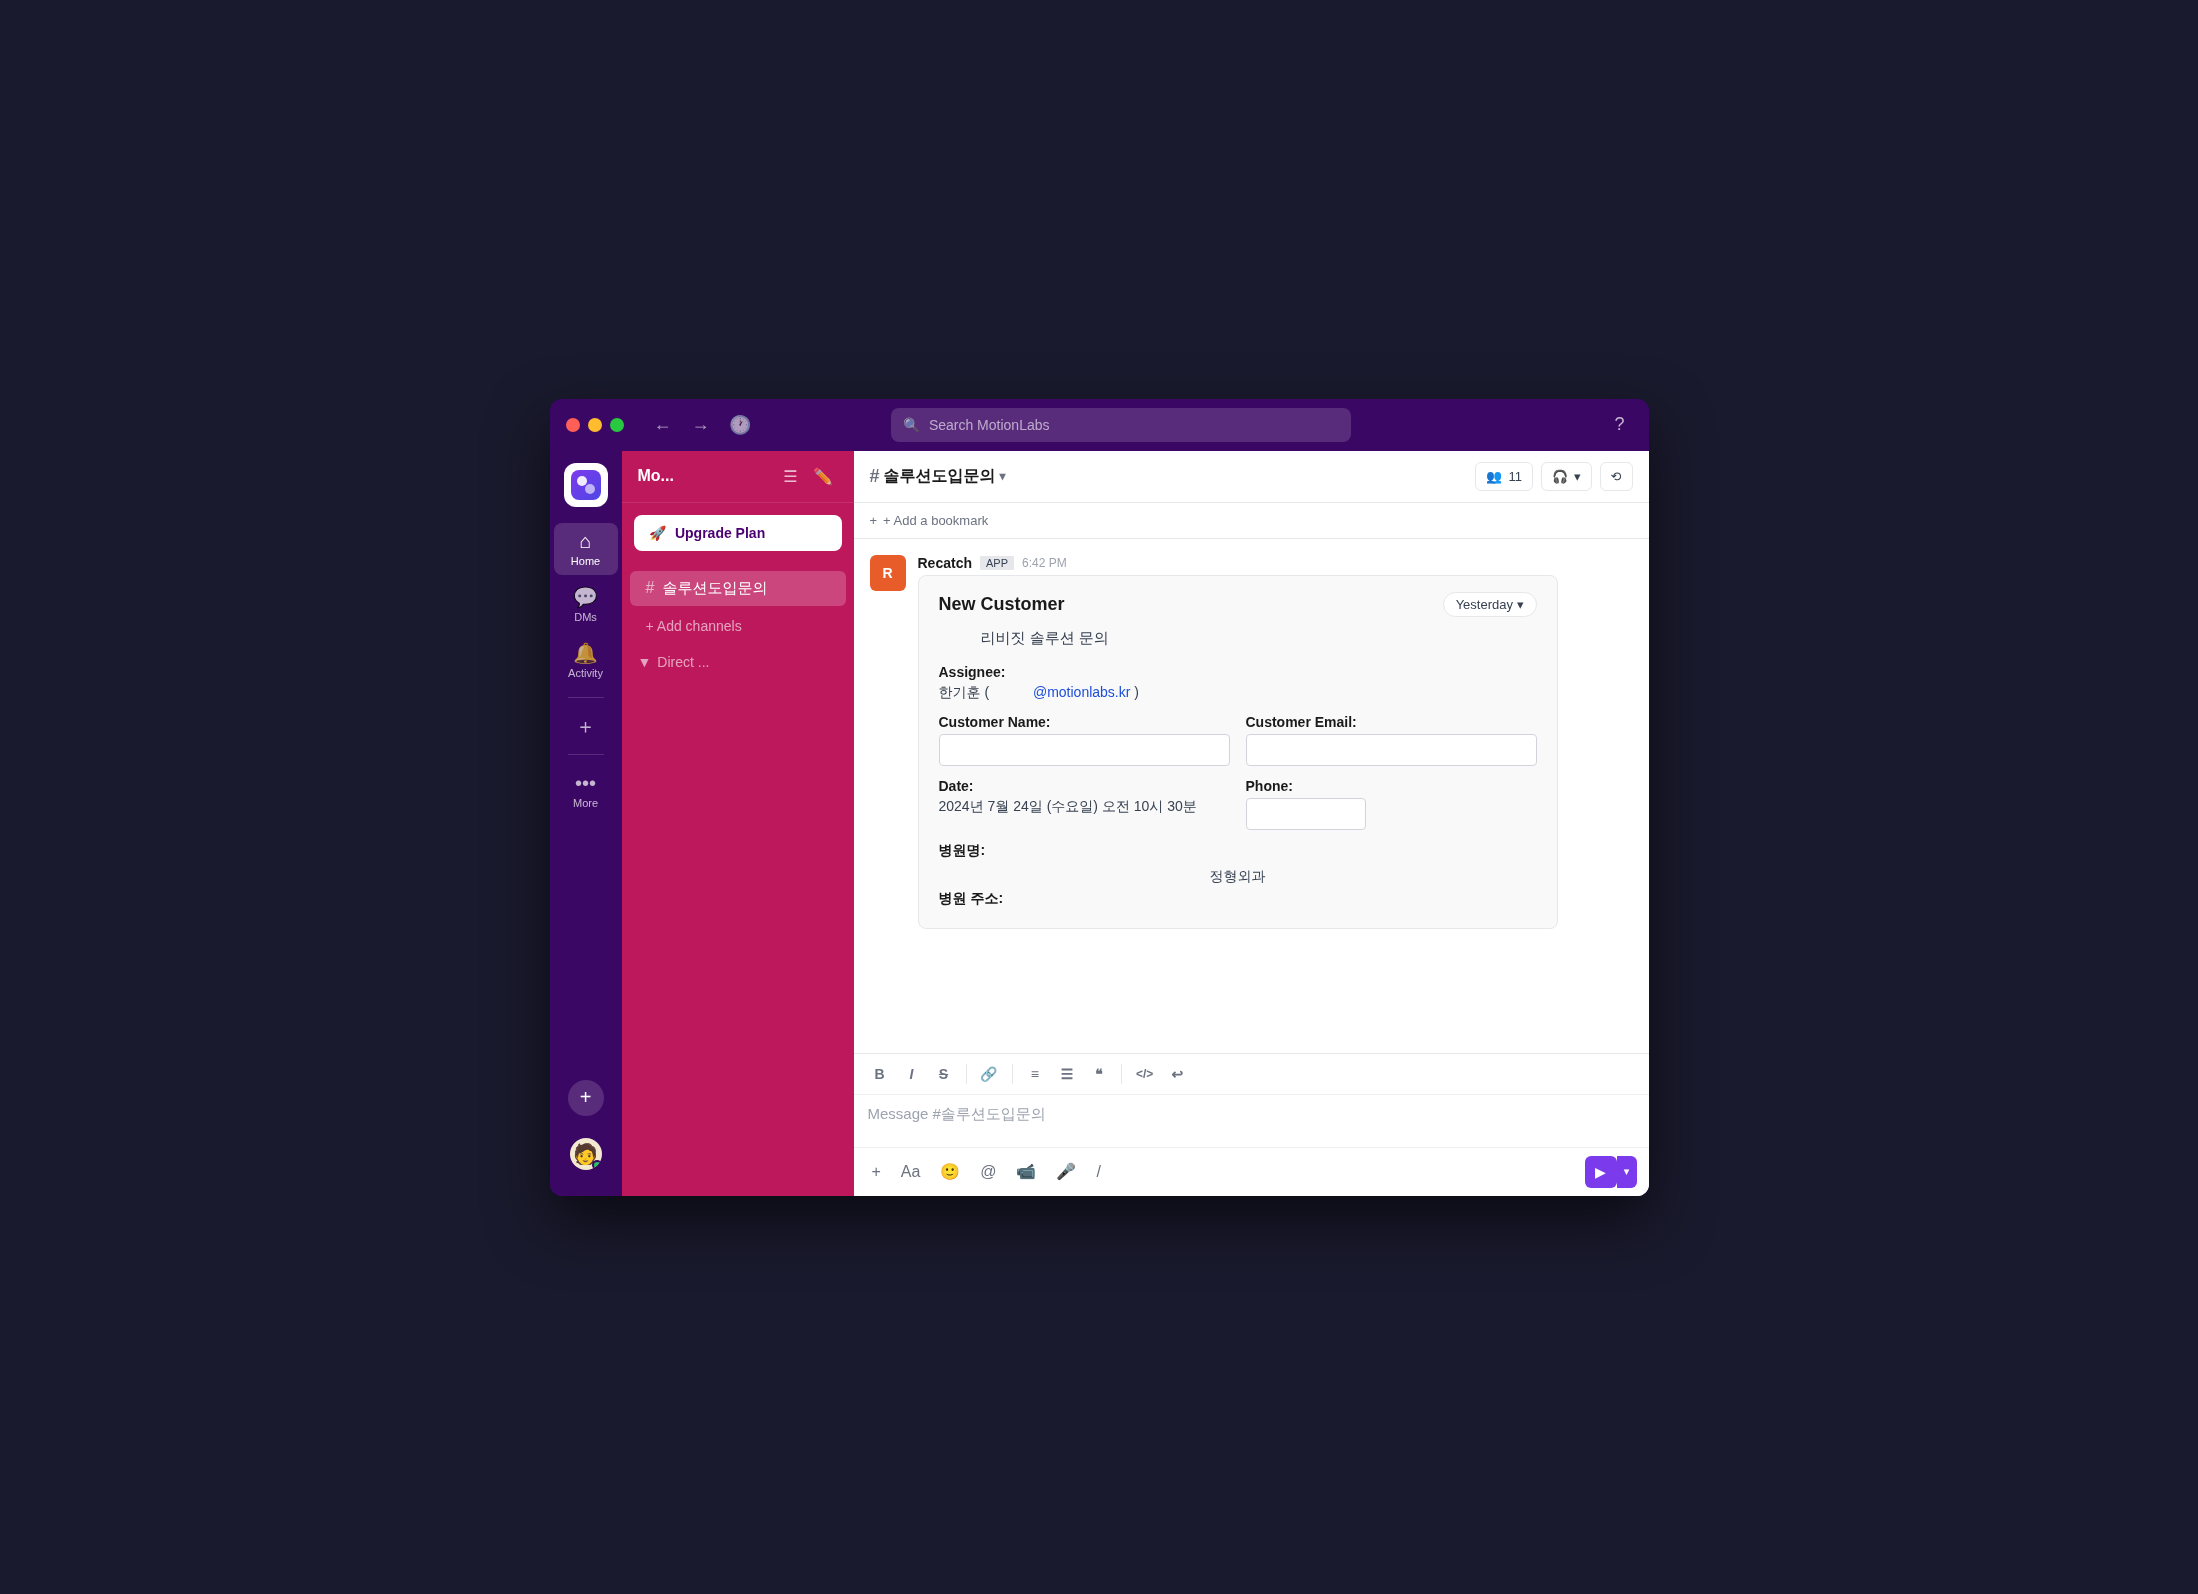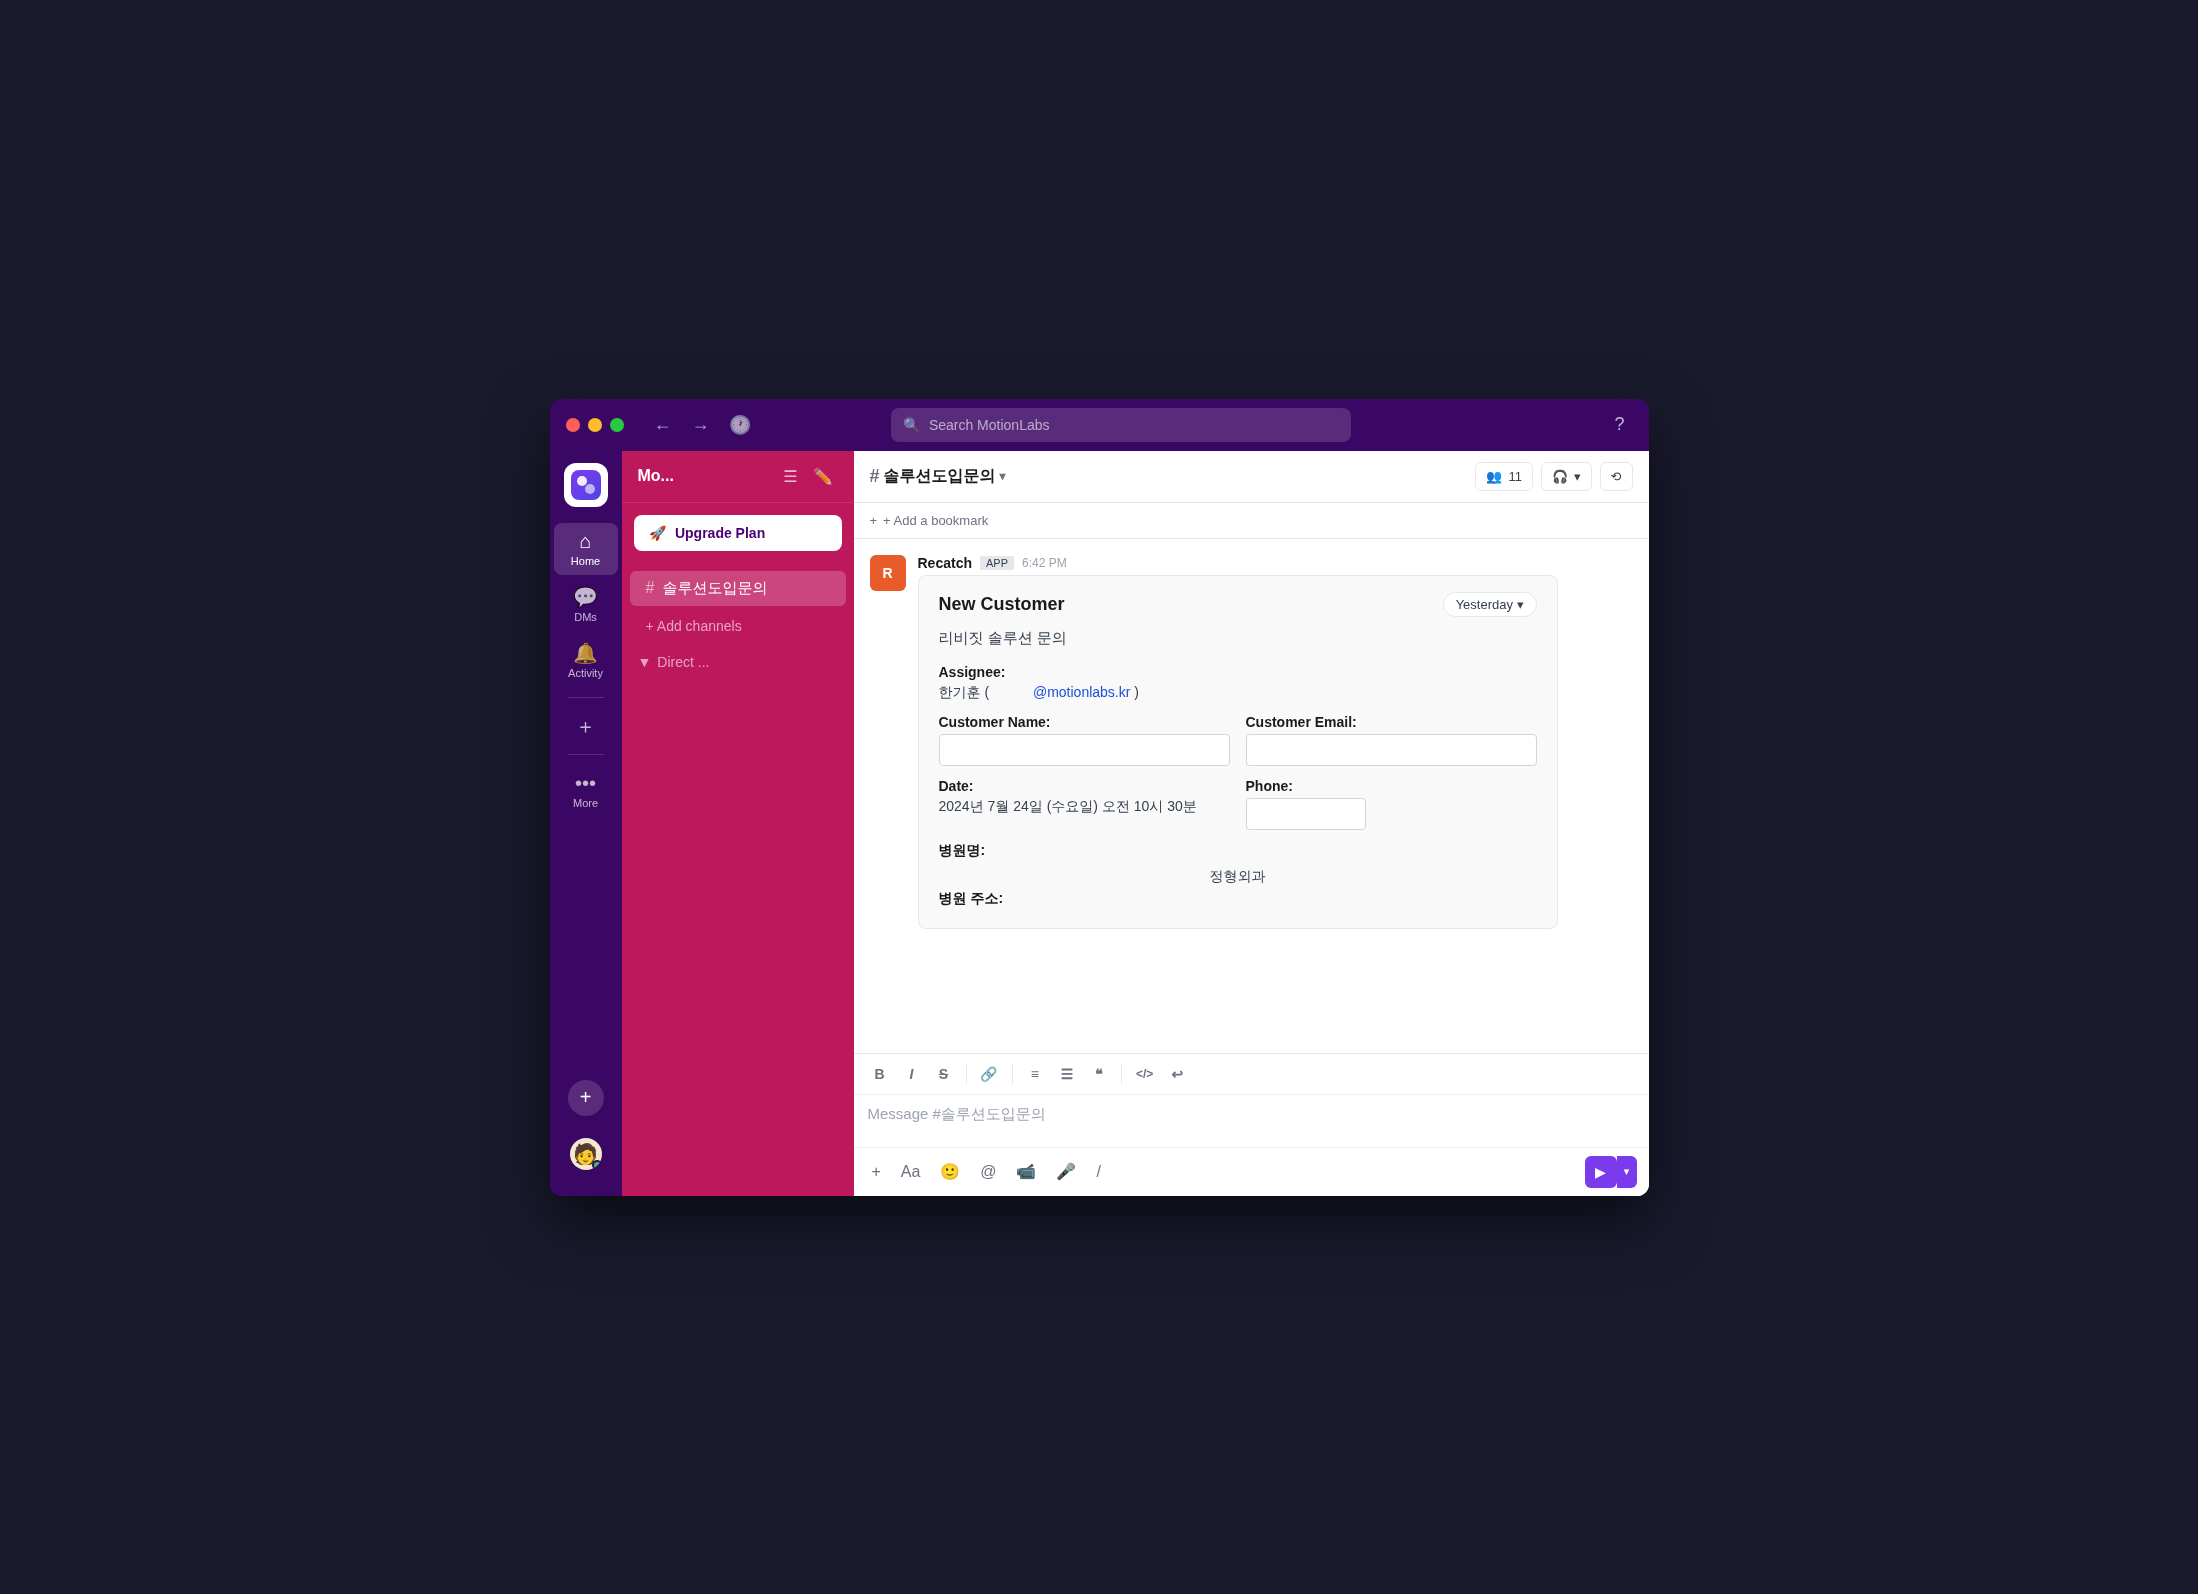--- a/index.html
+++ b/index.html
@@ -437,20 +437,21 @@
       color: #374151;
       cursor: pointer;
       display: flex;
       align-items: center;
       gap: 4px;
     }
     .card-subtitle {
       font-size: 15px;
       color: #374151;
       margin-bottom: 16px;
+      margin-left: 42px;
     }
     .card-field-label {
       font-size: 14px;
       font-weight: 600;
       color: #1a1a1a;
       margin-bottom: 4px;
     }
     .card-field-value {
       font-size: 14px;
       color: #374151;

